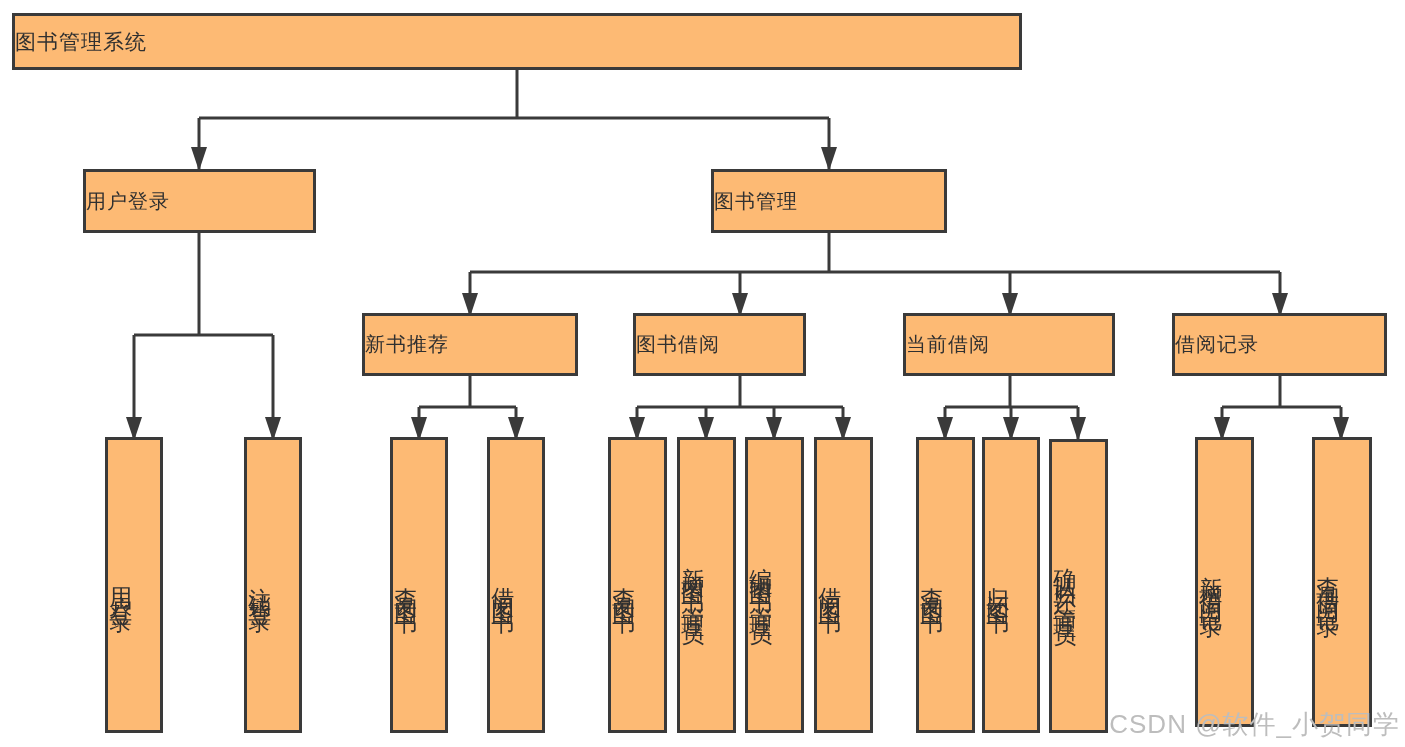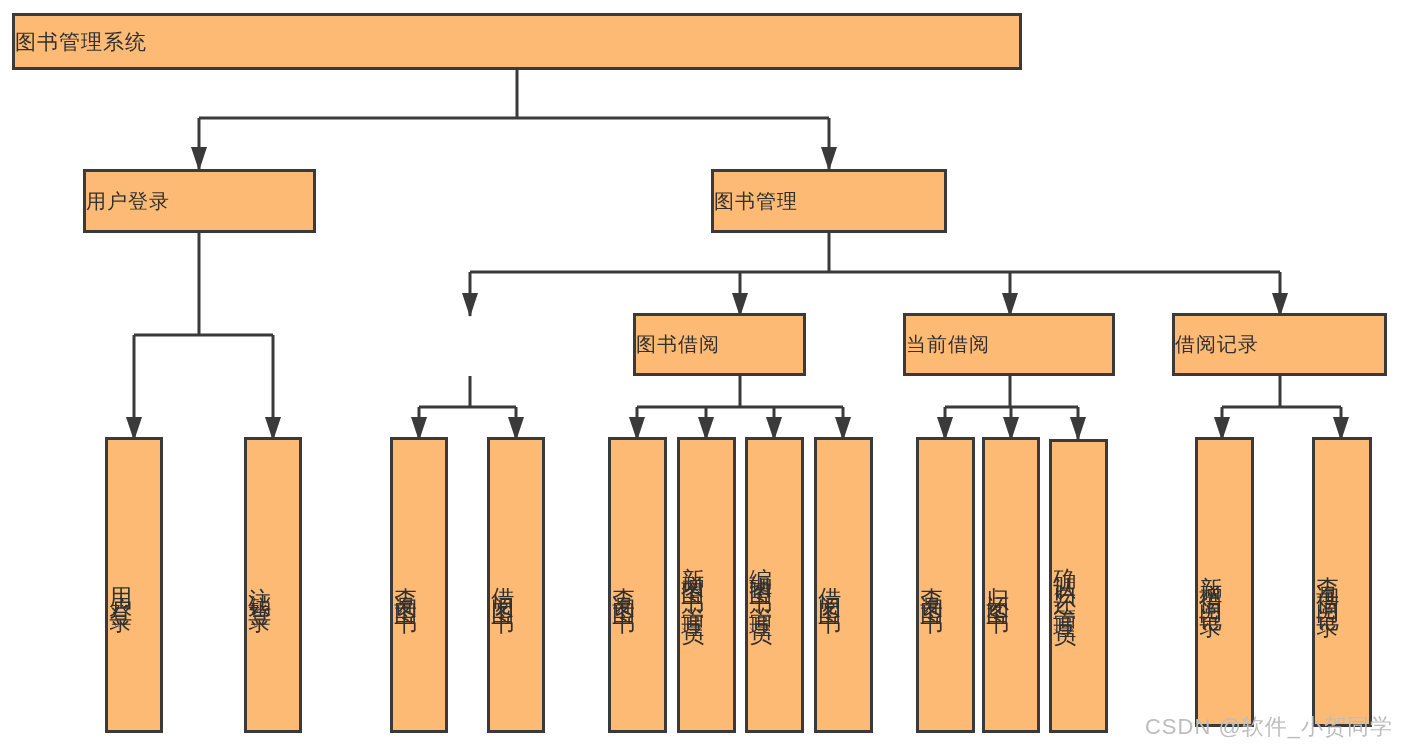--- a/index.html
+++ b/index.html
@@ -32,22 +32,22 @@
   .node.h.root span{font-size:21px;}
   .node.v span{
     writing-mode:vertical-rl;
     text-orientation:mixed;
     font-size:23px;
     line-height:1.1;
     letter-spacing:8px;
     color:var(--text);
   }
   .watermark{
-    position:absolute;right:12px;bottom:5px;
-    font-size:22px;color:var(--watermark);
+    position:absolute;right:5px;bottom:5px;
+    font-size:26px;color:var(--watermark);
     letter-spacing:1px;white-space:nowrap;
   }
 </style>
 </head>
 <body>
 
 <div class="stage">
 
   <svg class="connectors" width="1405" height="747" viewBox="0 0 1405 747">
     <defs>
@@ -94,20 +94,23 @@
     <span>图书管理系统</span>
   </div>
 
   <div class="node h" style="left:83px;top:169px;width:233px;height:64px">
     <span>用户登录</span>
   </div>
   <div class="node h" style="left:711px;top:169px;width:236px;height:64px">
     <span>图书管理</span>
   </div>
 
+  <div class="node h" style="left:362px;top:313px;width:216px;height:63px">
+    <span>新书推荐</span>
+  </div>
   <div class="node h" style="left:633px;top:313px;width:173px;height:63px">
     <span>图书借阅</span>
   </div>
   <div class="node h" style="left:903px;top:313px;width:212px;height:63px">
     <span>当前借阅</span>
   </div>
   <div class="node h" style="left:1172px;top:313px;width:215px;height:63px">
     <span>借阅记录</span>
   </div>
 

